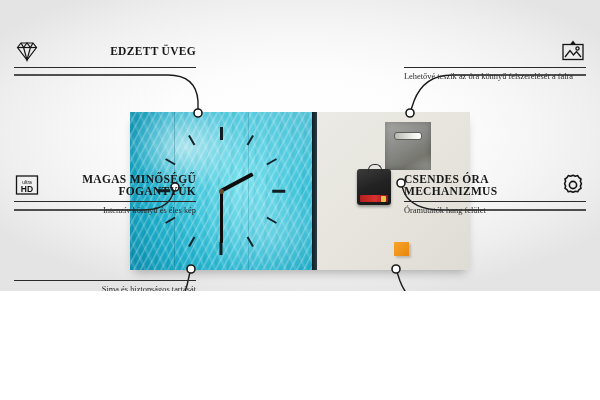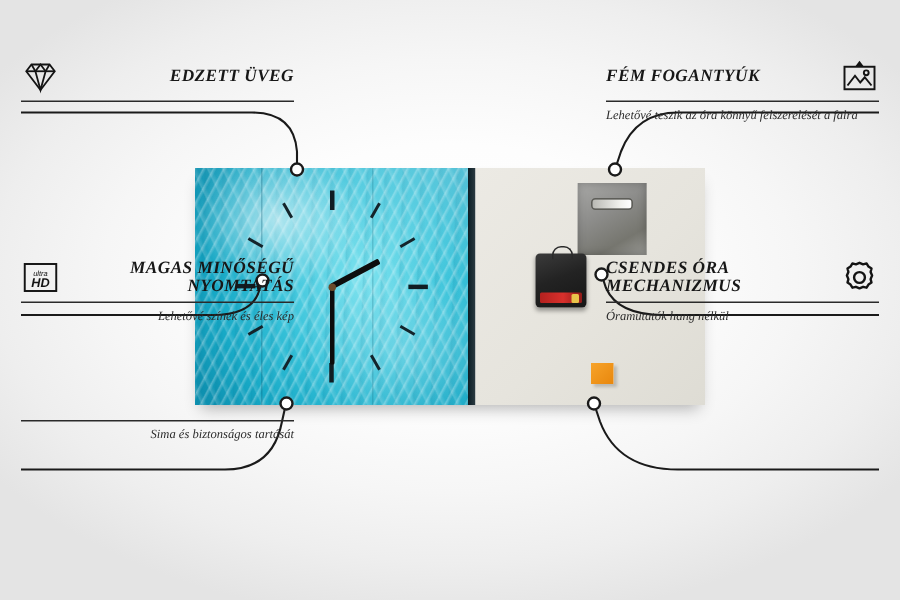--- a/index.html
+++ b/index.html
@@ -4,31 +4,30 @@
 <style>
   html, body {
     margin: 0;
     padding: 0;
     background: #ffffff;
   }
 
   #stage {
     position: relative;
     width: 600px;
-    height: 400px;
+    height: 291px;
     overflow: hidden;
     font-family: "Liberation Serif", serif;
     background:
       radial-gradient(ellipse 62% 58% at 50% 46%,
         #ffffff 0%,
         #fdfdfd 38%,
         #f6f6f6 62%,
         #eeeeee 82%,
         #e4e4e4 100%);
-    font-style: italic;
   }
 
   
   #product {
     position: absolute;
     left: 130px;
     top: 112px;
     width: 340px;
     height: 158px;
     box-shadow: 0 6px 10px -4px rgba(0,0,0,0.30);
@@ -358,55 +357,54 @@
 
   <div class="feature left" id="feature-hd-print">
     <div class="feat-head">
       <span class="icon">
         <svg viewBox="0 0 26 26" width="26" height="26">
           <rect x="2.5" y="4" width="21" height="18" fill="none" stroke="#141414" stroke-width="1.3"></rect>
           <text x="13" y="12" font-family="Liberation Sans, sans-serif" font-size="5" fill="#141414" text-anchor="middle">ultra</text>
           <text x="13" y="19.5" font-family="Liberation Sans, sans-serif" font-size="8.5" font-weight="bold" fill="#141414" text-anchor="middle">HD</text>
         </svg>
       </span>
-      <span class="feat-title">MAGAS MINŐSÉGŰ NYOMTATÁS</span>
+      <span class="feat-title">MAGAS MINŐSÉGŰ FOGANTYÚK</span>
     </div>
     <div class="feat-rule"></div>
-    <div class="feat-desc">Lehetővé színek és éles kép</div>
+    <div class="feat-desc">Intenzív könnyű és éles kép</div>
   </div>
 
   <div class="feature left" id="feature-polished-edges">
     <div class="feat-rule"></div>
     <div class="feat-desc">Sima és biztonságos tartását</div>
   </div>
 
   <div class="feature right" id="feature-metal-hangers">
     <div class="feat-head">
       <span class="icon">
         <svg viewBox="0 0 26 26" width="26" height="26" fill="none" stroke="#141414" stroke-width="1.3">
           <path d="M13 2.5 L16 6.5 H10 Z" fill="#141414" stroke="none"></path>
           <rect x="3" y="6.5" width="20" height="15"></rect>
           <path d="M5 19 L10 12.5 L13.5 17 L16.5 13.5 L21 19"></path>
           <circle cx="17.5" cy="10.5" r="1.6"></circle>
         </svg>
       </span>
-      <span class="feat-title">FÉM FOGANTYÚK</span>
     </div>
     <div class="feat-rule"></div>
     <div class="feat-desc">Lehetővé teszik az óra könnyű felszerelését a falra</div>
   </div>
 
   <div class="feature right" id="feature-quiet-movement">
     <div class="feat-head">
       <span class="icon">
         <svg viewBox="0 0 26 26" width="26" height="26" fill="none" stroke="#141414" stroke-width="1.6" stroke-linejoin="round">
           <path d="M13 3.2 l2.4 1.0 2.3 -0.6 1.3 2.1 2.0 1.3 -0.6 2.3 1.0 2.4 -1.0 2.4 0.6 2.3 -2.0 1.3 -1.3 2.1 -2.3 -0.6 -2.4 1.0 -2.4 -1.0 -2.3 0.6 -1.3 -2.1 -2.0 -1.3 0.6 -2.3 -1.0 -2.4 1.0 -2.4 -0.6 -2.3 2.0 -1.3 1.3 -2.1 2.3 0.6 Z"></path>
           <circle cx="13" cy="13" r="3.6"></circle>
         </svg>
       </span>
       <span class="feat-title">CSENDES ÓRA MECHANIZMUS</span>
     </div>
     <div class="feat-rule"></div>
-    <div class="feat-desc">Óramutatók hang nélkül</div>
+    <div class="feat-desc">Óramutatók hang felület</div>
   </div>
 
 
 </div>
 
 </body></html>

